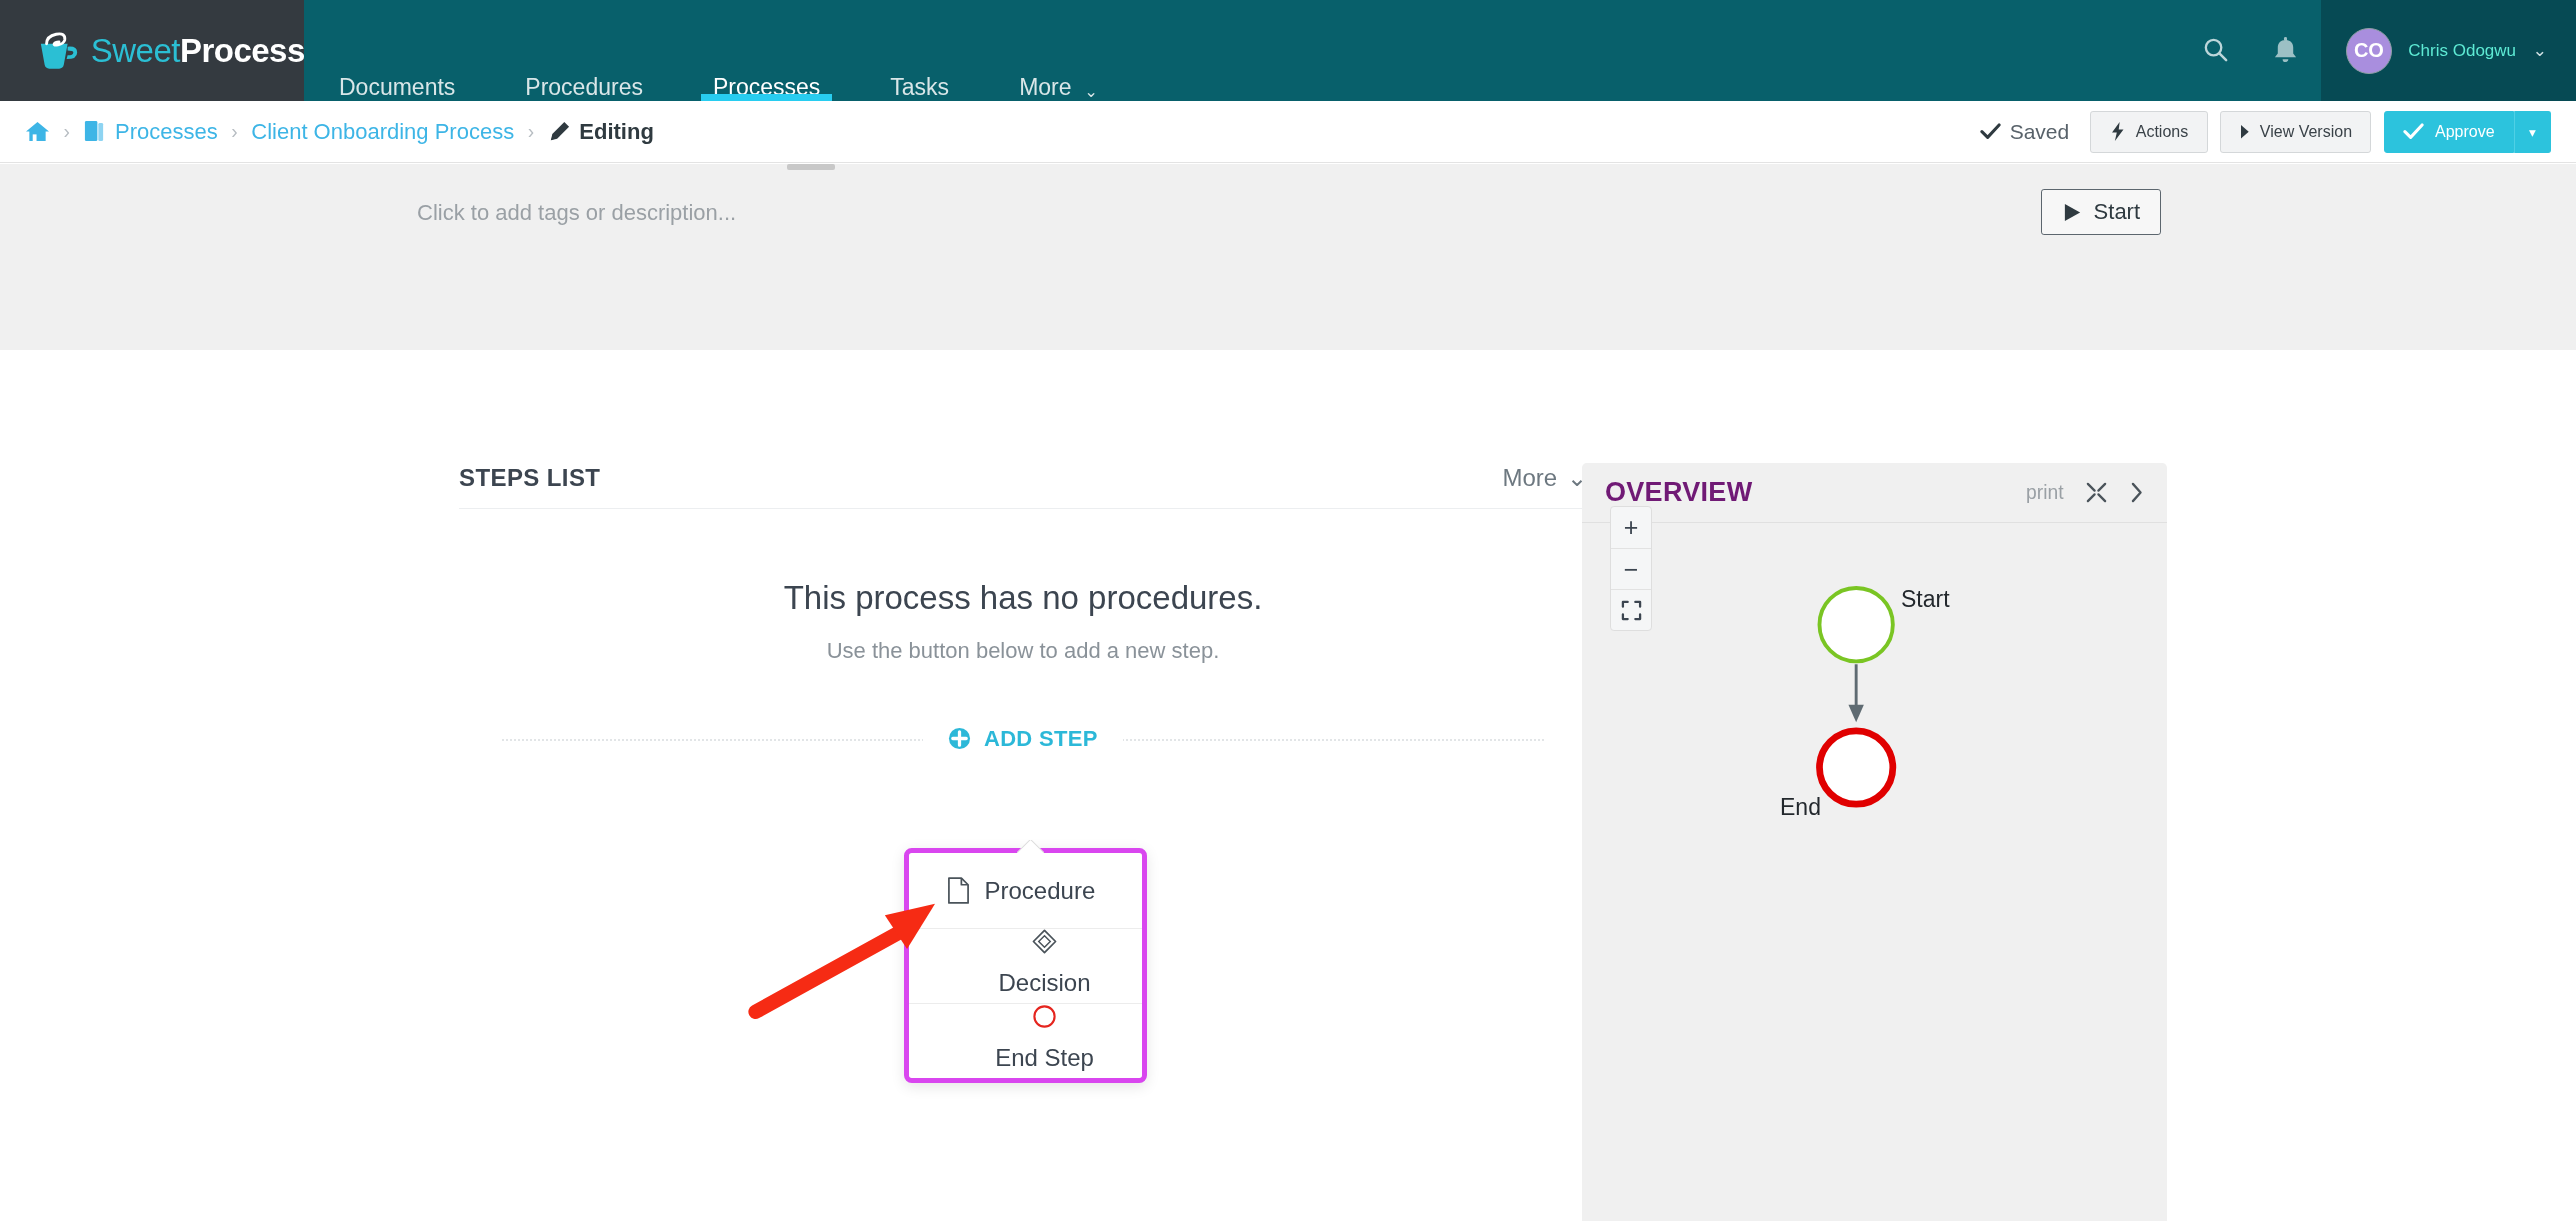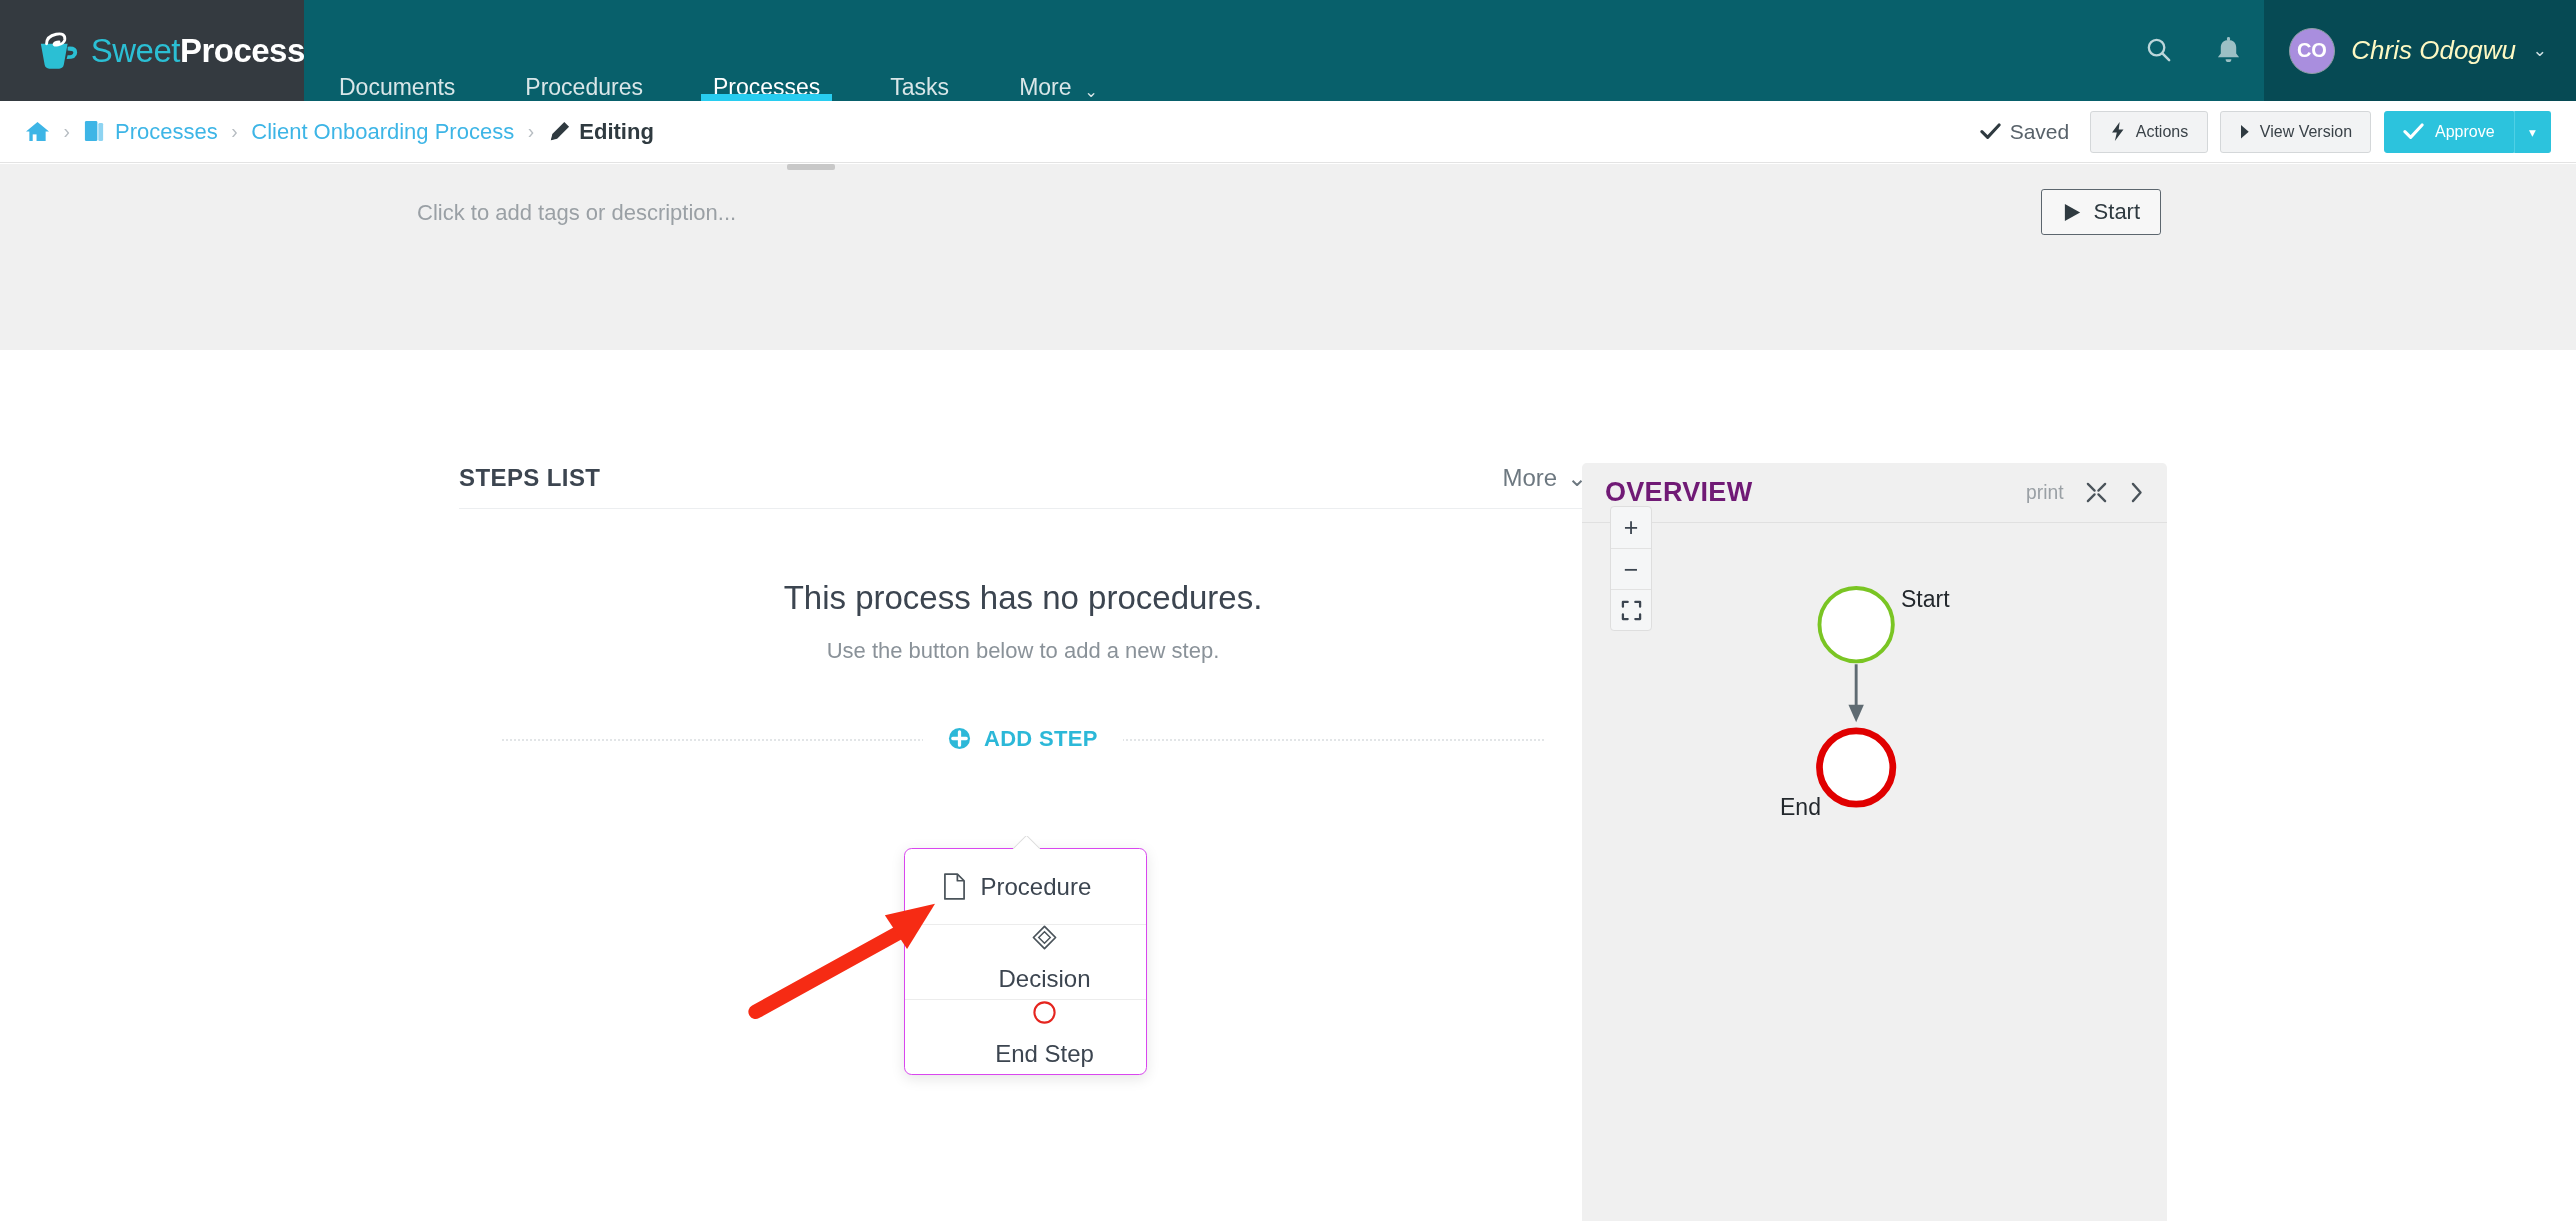--- a/index.html
+++ b/index.html
@@ -48,21 +48,21 @@
   .user-block {
     display: flex; align-items: center; gap: 16.4px;
     background: #064a54; padding: 0 29px 0 25px; cursor: pointer;
   }
   .avatar {
     width: 46px; height: 46px; border-radius: 50%;
     background: #a98ede; color: #fff; font-size: 20px; font-weight: 600;
     display: flex; align-items: center; justify-content: center;
     border: 1.9px solid #8e9fa4;
   }
-  .user-name { color: #fef9c3; font-size: 26px; white-space: nowrap; font-style: italic; }
+  .user-name { color: #5eead4; font-size: 17px; white-space: nowrap; }
   .user-caret { color: #cfe0e3; font-size: 17.4px; }
 
   
   .crumbbar {
     position: absolute; left: 0; top: 101px; width: 2576px; height: 62px;
     background: #ffffff; border-bottom: 1px solid #e3e3e3;
     display: flex; align-items: center; padding: 0 25px;
   }
   .crumbs { display: flex; align-items: center; gap: 0; }
   .crumb {
@@ -149,21 +149,21 @@
   .addstep-btn {
     position: relative; z-index: 2; background: #ffffff;
     padding: 11.6px 25px; display: flex; align-items: center; gap: 12.6px;
     color: #2cb8d8; font-size: 22px; font-weight: 700; letter-spacing: 0.3px;
     cursor: pointer;
   }
 
   
   .stepmenu {
     position: absolute; left: 904px; top: 848px; width: 243px;
-    background: #ffffff; border: 1px solid #d946ef; border-radius: 7.7px;
+    background: #ffffff; border: 5px solid #d946ef; border-radius: 7.7px;
     box-shadow: 0 3.9px 13.5px rgba(0,0,0,0.10);
   }
   .stepmenu-arrow {
     position: absolute; left: 108px; top: -13.5px; width: 27px; height: 13.5px;
     overflow: hidden;
   }
   .stepmenu-arrow::after {
     content: ""; position: absolute; left: 2.9px; top: 3.9px;
     width: 20px; height: 20px; background: #ffffff;
     border-left: 1px solid #dcdcdc; border-top: 1px solid #dcdcdc;

